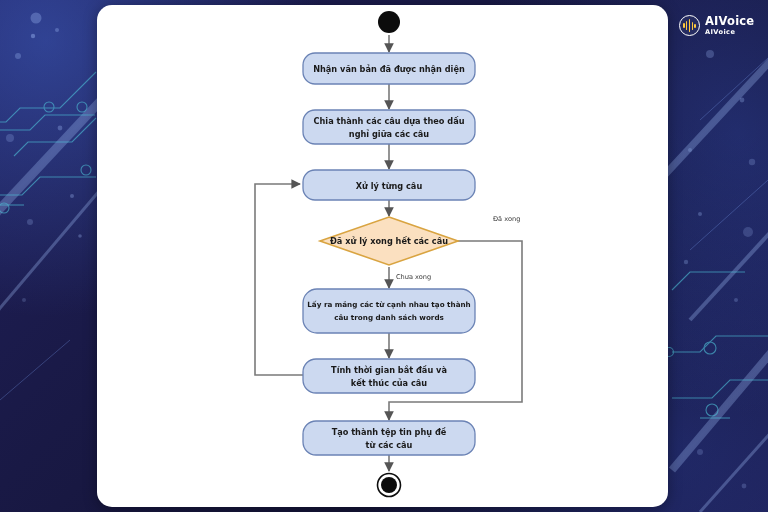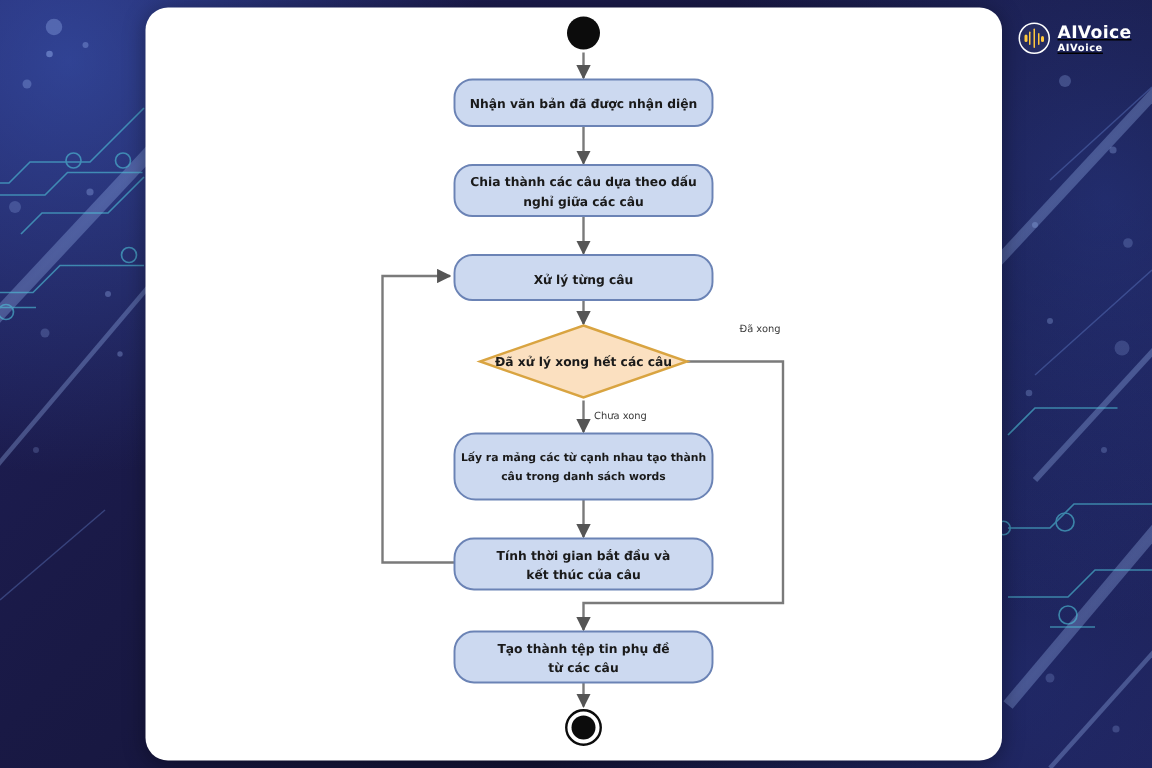--- a/index.html
+++ b/index.html
@@ -25,21 +25,21 @@
   
   .card{
     position:absolute;left:97px;top:5px;width:571px;height:502px;
     background:#ffffff;border-radius:15px;
     box-shadow:0 2px 14px rgba(0,0,0,.35);
     overflow:hidden;
   }
   .flow{position:absolute;left:0;top:0;width:571px;height:502px;}
 
   
-  .logo{position:absolute;left:679px;top:15px;display:flex;align-items:center;gap:5px;text-decoration:underline;}
+  .logo{position:absolute;left:679px;top:15px;display:flex;align-items:center;gap:5px;}
   .logo-mark{width:19px;height:19px;border-radius:50%;border:1.4px solid #ffffff;
              display:flex;align-items:center;justify-content:center;gap:1.3px;
              background:rgba(255,255,255,.04);}
   .logo-mark i{display:block;width:1.5px;background:#ffc83d;border-radius:1px;}
   .logo-text{display:flex;flex-direction:column;line-height:1;}
   .logo-main{font-size:11.5px;font-weight:bold;color:#ffffff;letter-spacing:.2px;}
   .logo-sub{font-size:6.6px;font-weight:bold;color:#ffffff;letter-spacing:.4px;margin-top:1.5px;}
 
   
   .node-text{font-size:8.2px;font-weight:bold;fill:#1a1a1a;}

